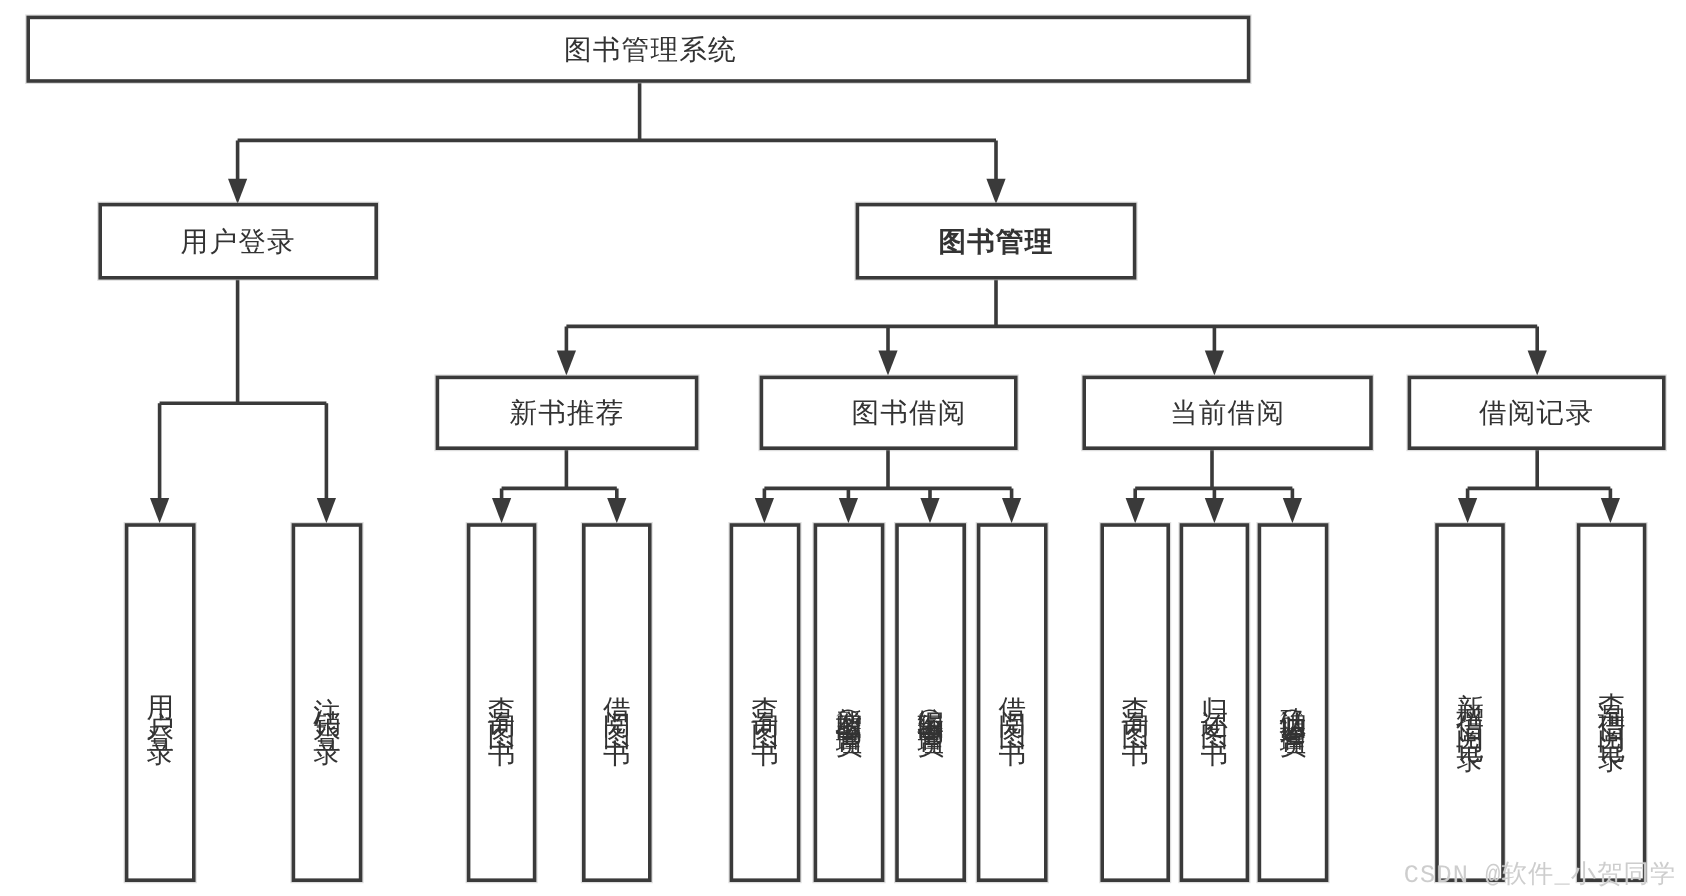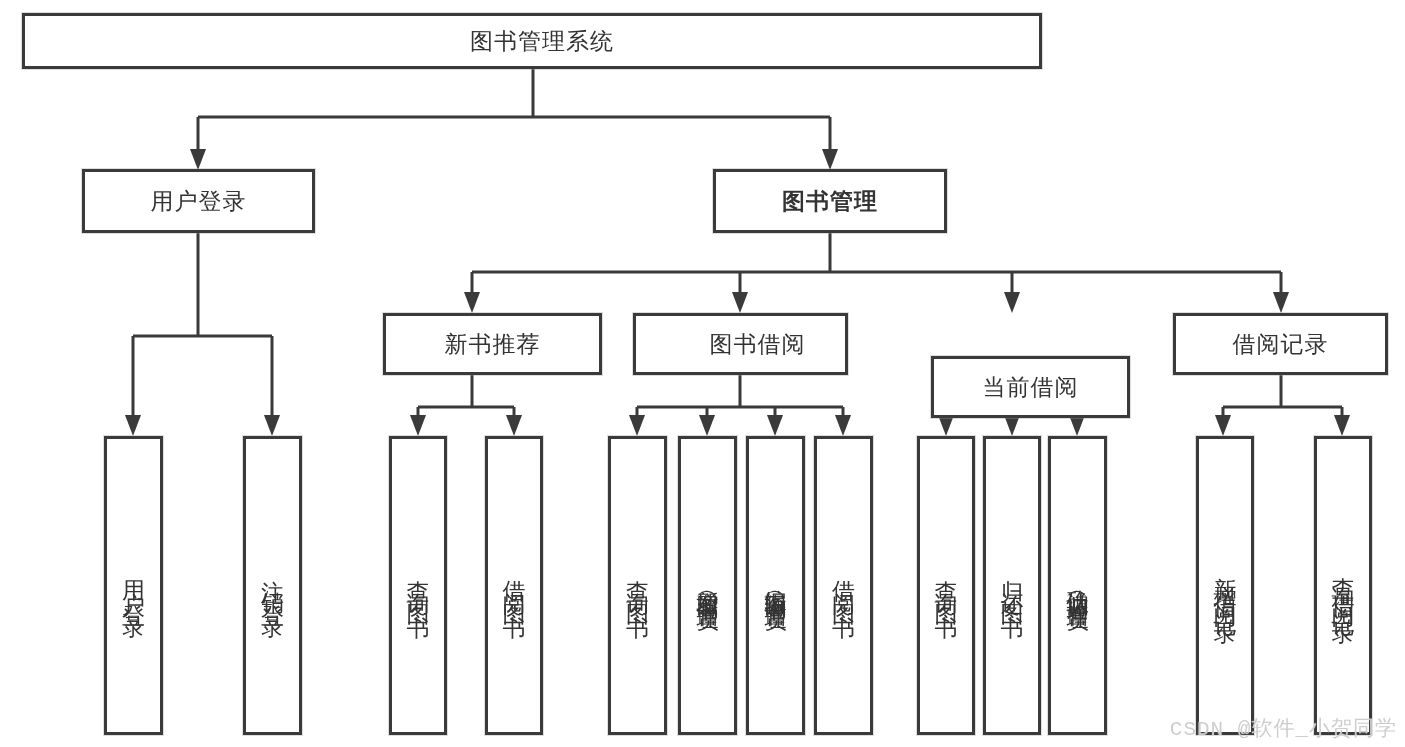--- a/index.html
+++ b/index.html
@@ -32,23 +32,23 @@
     align-items: center;
     justify-content: center;
     font-size: 23px;
     letter-spacing: 1px;
     box-shadow: 0 0 0 1px rgba(160,160,160,0.35);
   }
   .node.root   { left: 22px;  top: 13px;  width: 1020px; height: 56px; padding-left: 20px; }
   .node.lvl2-a { left: 82px;  top: 169px; width: 233px;  height: 64px; }
   .node.lvl2-b { left: 713px; top: 169px; width: 234px;  height: 64px; font-weight: bold; }
   .node.lvl3   { top: 313px; height: 62px; }
-  .node.lvl3-a { left: 363px;  width: 219px; margin-left: 20px; }
+  .node.lvl3-a { left: 363px;  width: 219px; }
   .node.lvl3-b { left: 633px;  width: 215px; padding-left: 34px; }
-  .node.lvl3-c { left: 931px;  width: 199px; margin-top: 43px; }
+  .node.lvl3-c { left: 902px;  width: 242px; }
   .node.lvl3-d { left: 1173px; width: 215px; }
   .leaf {
     position: absolute;
     top: 436px;
     height: 299px;
     box-sizing: border-box;
     border: 3px solid #3a3a3a;
     background: #ffffff;
     color: #333333;
     display: flex;

